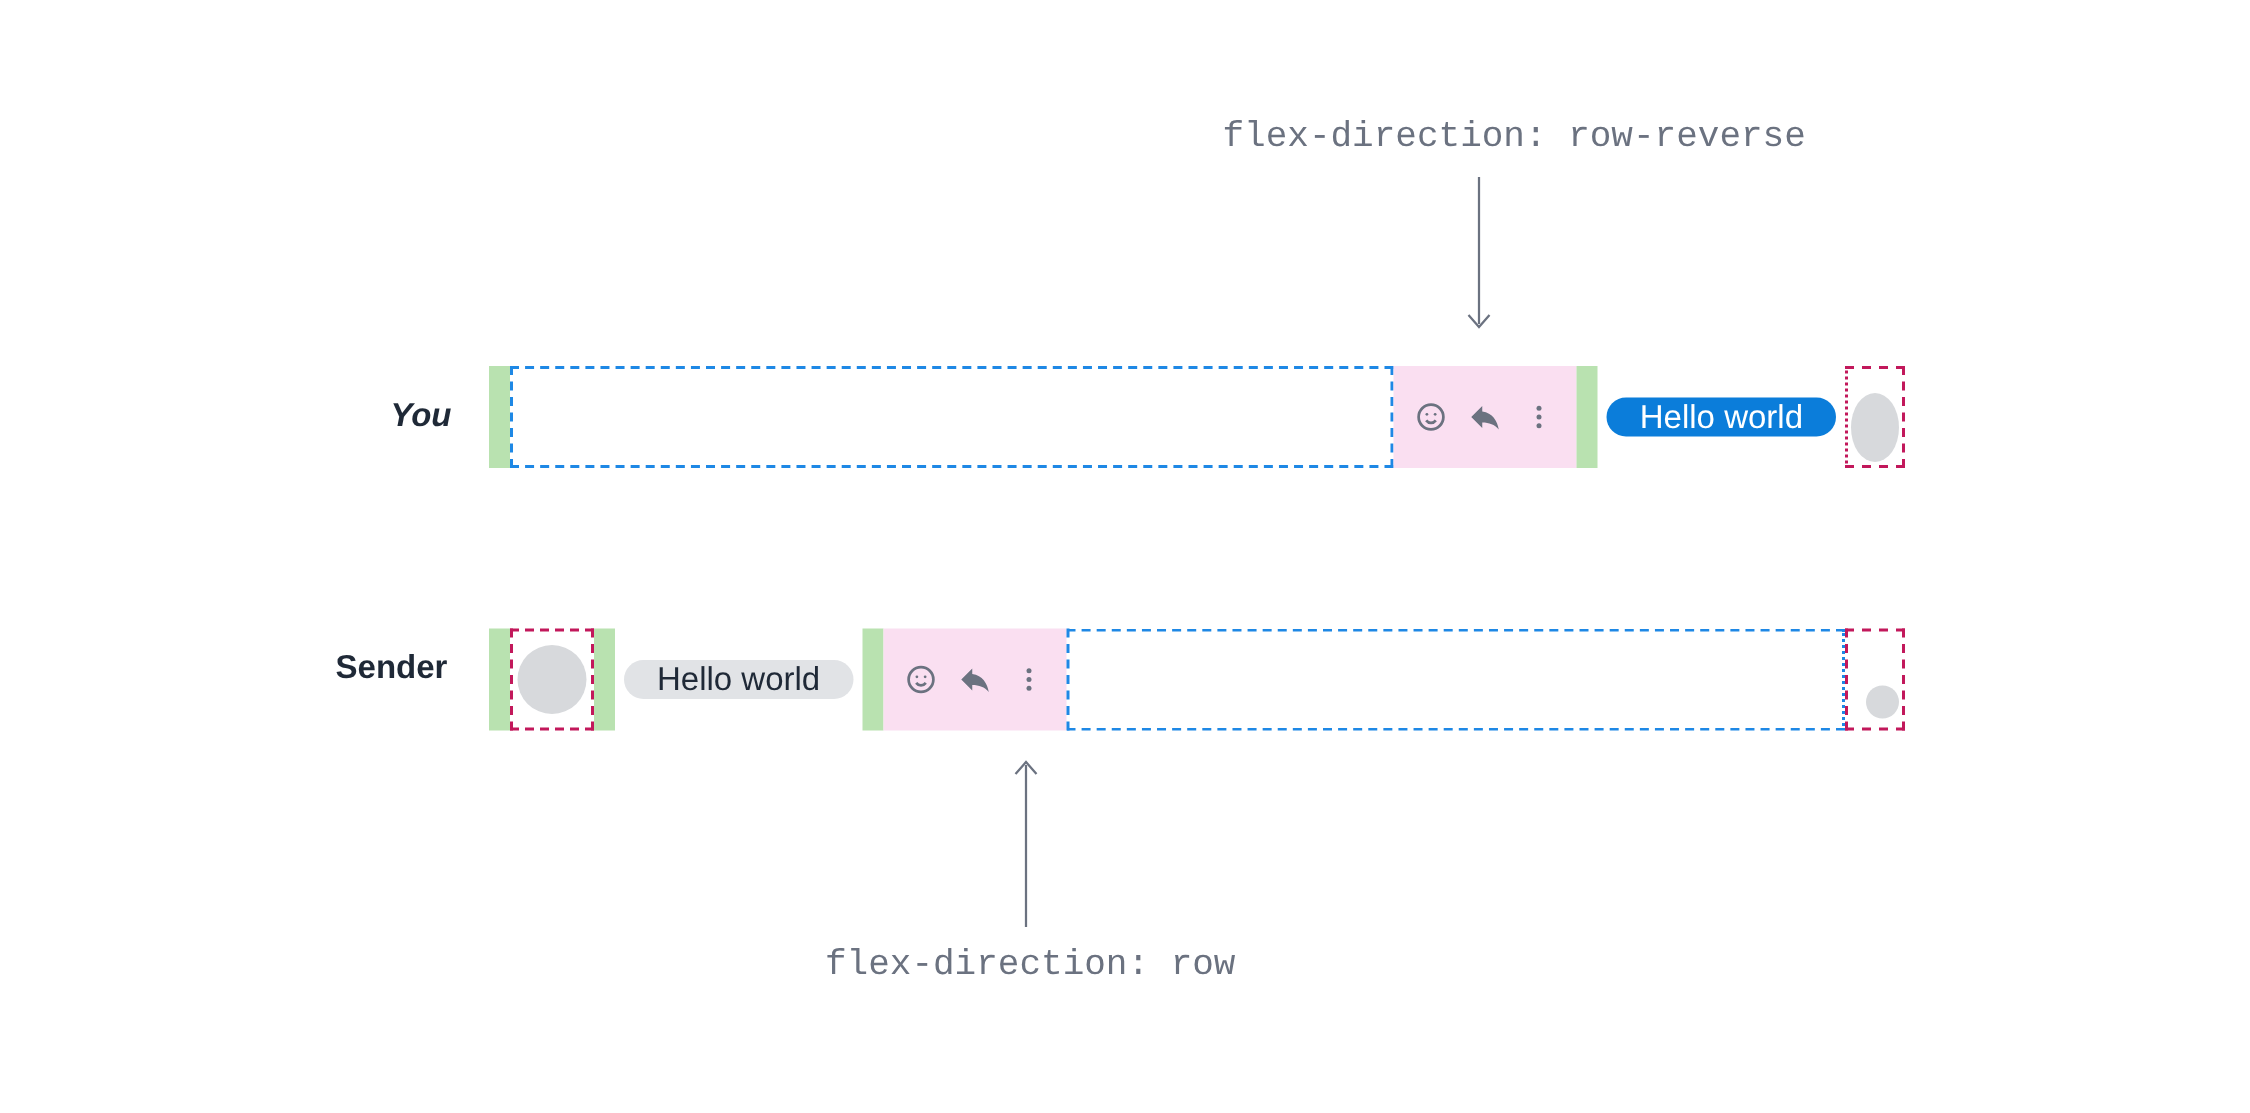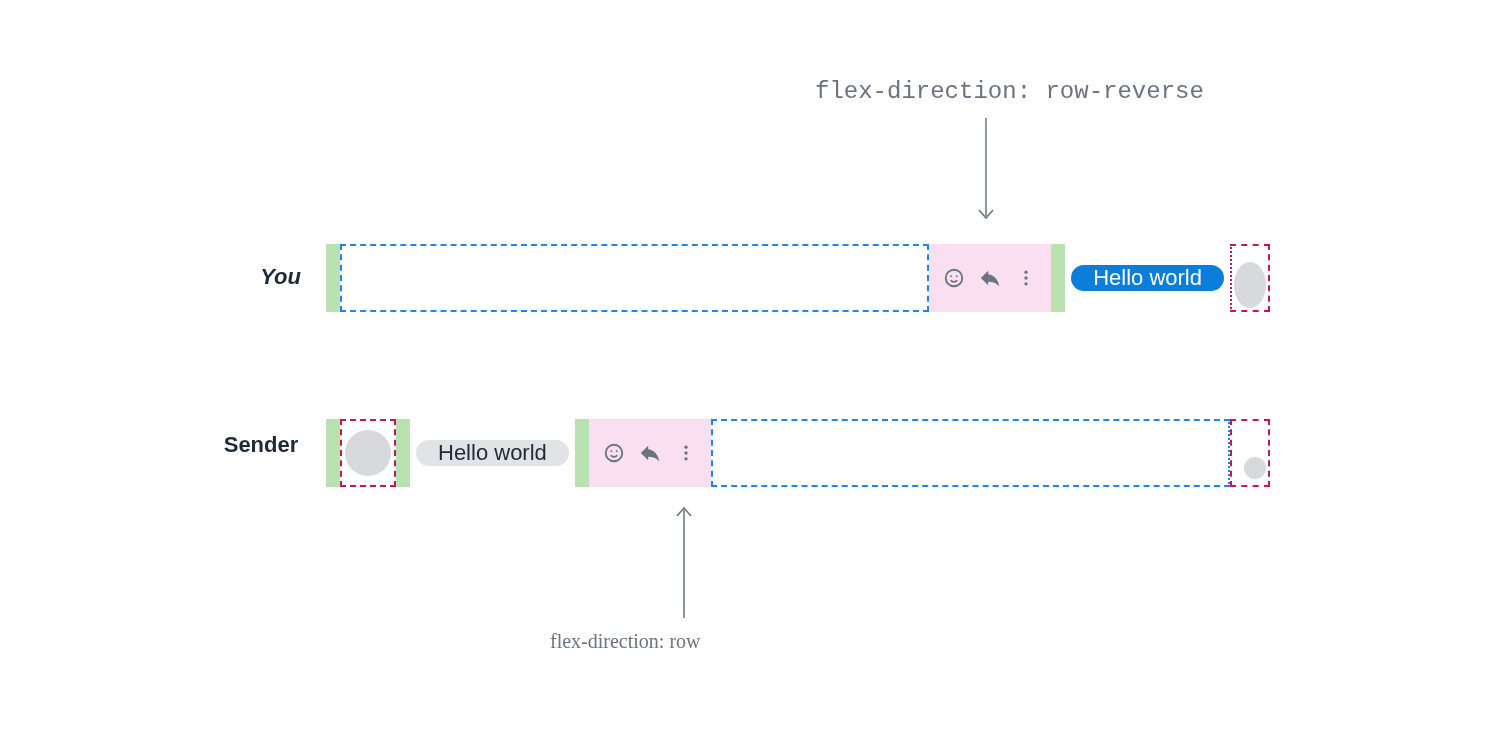--- a/index.html
+++ b/index.html
@@ -108,22 +108,22 @@
       flex: 1 1 auto;
       height: 68px;
       border: 2px dashed #1e88e5;
     }
     .row-sender .spacer { border-right-style: dotted; }
 
     .annotation-bottom {
       position: absolute;
       left: 550px;
       top: 630px;
-      font-family: Liberation Serif, serif;
-      font-size: 20px;
+      font-family: Liberation Mono, monospace;
+      font-size: 24px;
       color: #6b7280;
       white-space: nowrap;
     }
     .arrow-up {
       position: absolute;
       left: 674px;
       top: 500px;
     }
   </style>
 </head>

